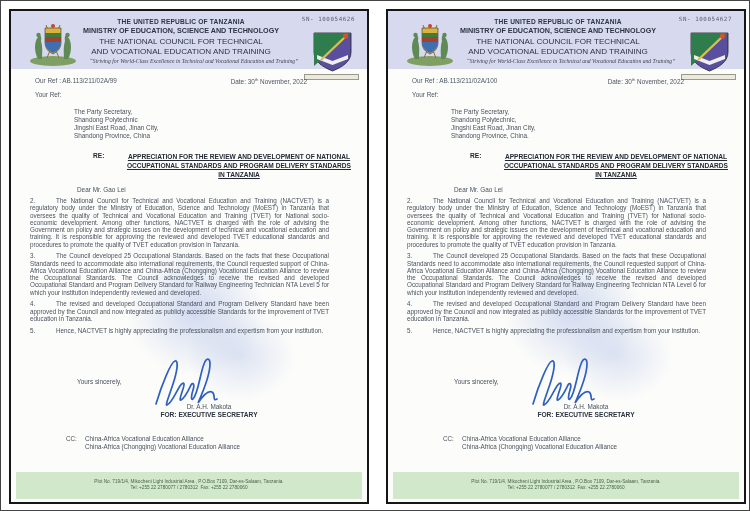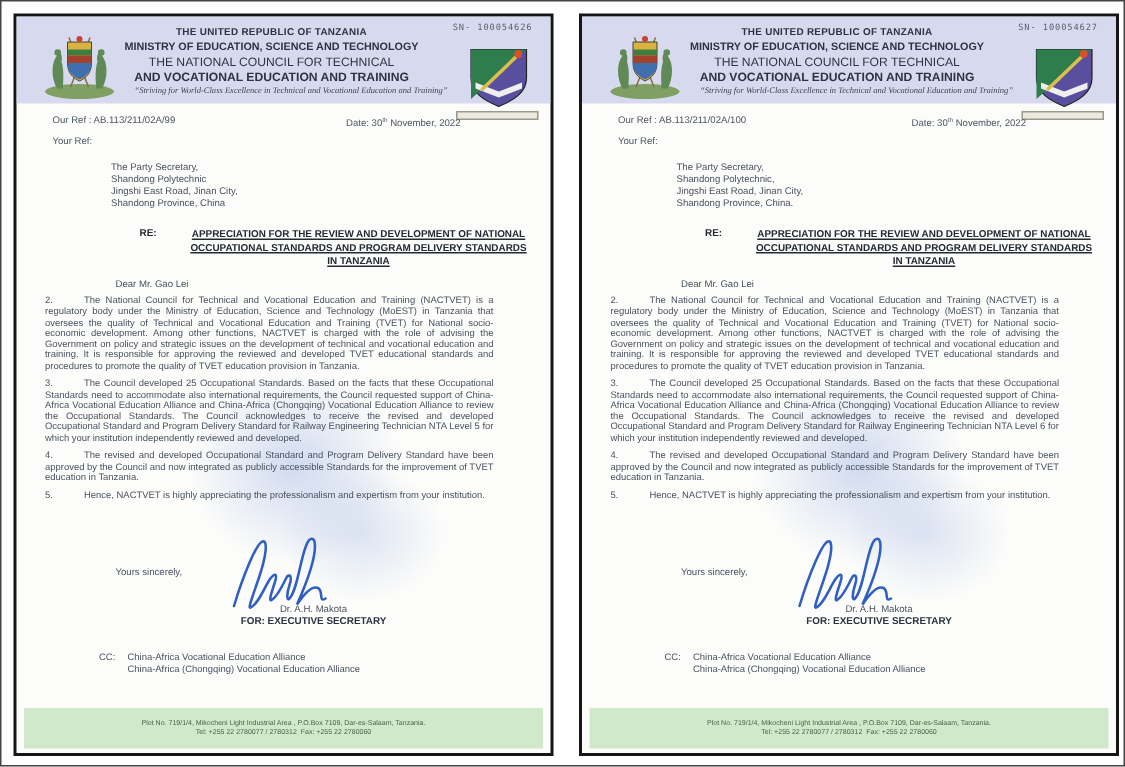--- a/index.html
+++ b/index.html
@@ -14,21 +14,21 @@
   }
   .letter.l0 { left:8px; }
   .letter.l1 { left:385px; }
 
   
   .band-top { position:absolute; top:0; left:0; right:0; height:58px; background:#d7d9ef; }
   .hdr-text { position:absolute; top:7px; left:52px; right:68px; text-align:center; color:#2c3440; }
   .hdr-l1 { font-size:6.6px; font-weight:bold; letter-spacing:.2px; }
   .hdr-l2 { font-size:7.2px; font-weight:bold; margin-top:1px; }
   .hdr-l3 { font-size:8.1px; font-weight:normal; margin-top:1.5px; }
-  .hdr-l4 { font-size:8.1px; font-weight:bold; margin-top:1px; }
+  .hdr-l4 { font-size:8.1px; font-weight:normal; margin-top:1px; }
   .motto  { position:absolute; top:47px; left:40px; right:30px; text-align:center;
             font-family:"Liberation Serif", serif; font-style:italic; font-size:5.7px; color:#3e4650; }
   .sn { position:absolute; top:5px; right:12px; font-family:"DejaVu Sans Mono", monospace;
         font-size:5.8px; color:#5a626e; letter-spacing:.6px; }
   .emblem { position:absolute; top:11px; left:15px; width:54px; height:44px; }
   .logo   { position:absolute; top:19px; right:12px; width:45px; height:44px; }
   .logo-banner { position:absolute; top:63px; right:8px; width:55px; height:6px;
                  background:#eceadf; border:.5px solid #9a9a8a; }
 
   

